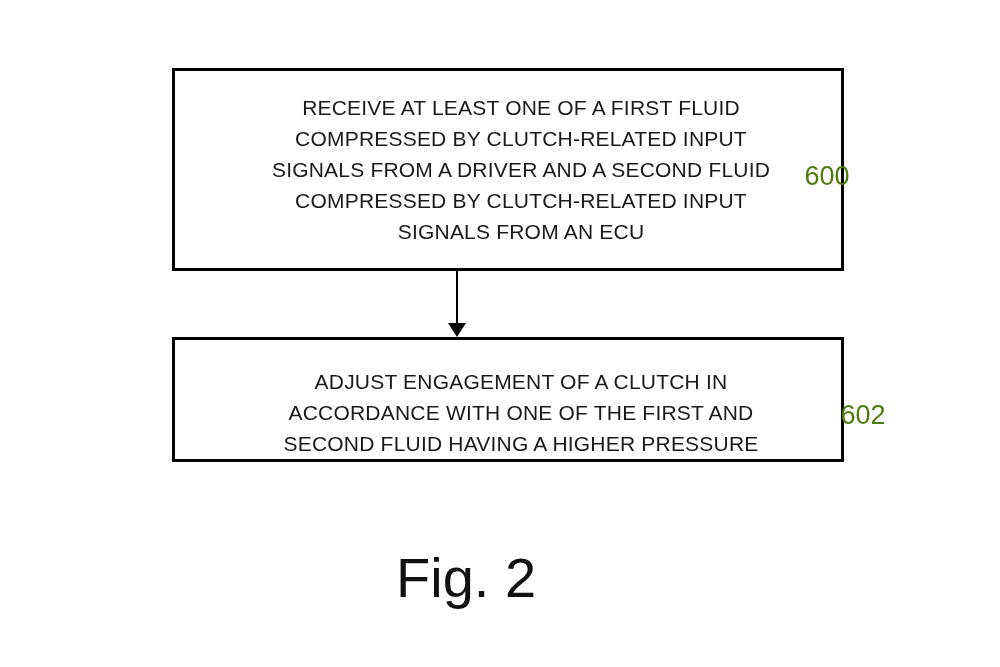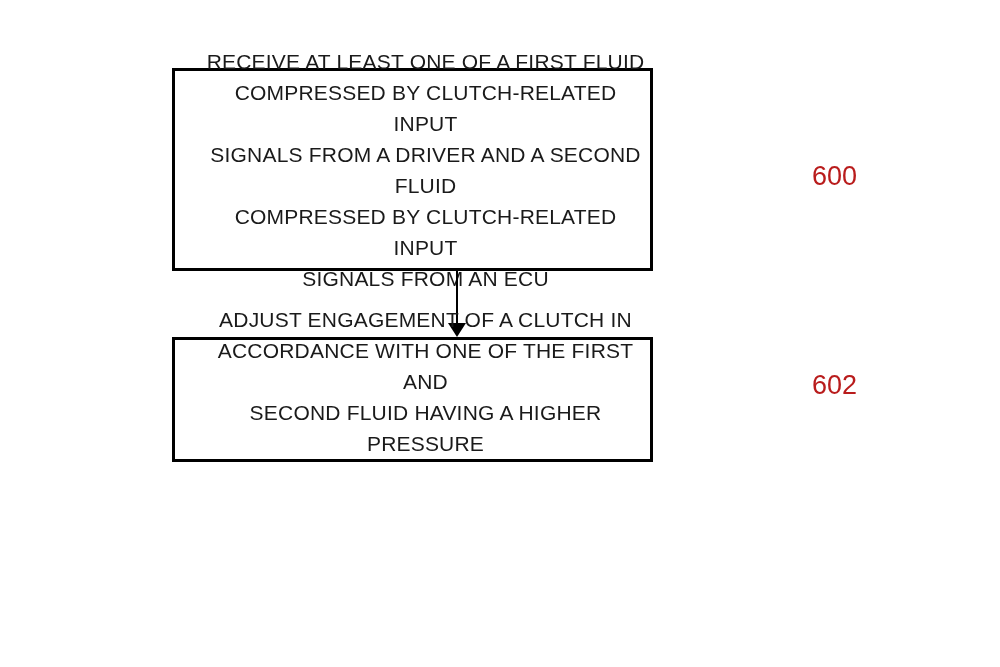--- a/index.html
+++ b/index.html
@@ -12,21 +12,21 @@
     width: 1000px;
     height: 667px;
     background: #ffffff;
     font-family: "Liberation Sans", sans-serif;
     color: #000000;
     overflow: hidden;
   }
   .flow-box {
     position: absolute;
     left: 172px;
-    width: 481px;
+    width: 672px;
     border: 3px solid #000000;
     background: #ffffff;
     box-sizing: border-box;
     display: flex;
     align-items: center;
     justify-content: center;
     text-align: center;
     padding-left: 26px;
   }
   .flow-box .step-text {
@@ -37,25 +37,25 @@
     color: #1a1a1a;
   }
   .box-1 { top: 68px;  height: 203px; }
   .box-2 { top: 337px; height: 125px; align-items: flex-end; }
   .ref-label {
     position: absolute;
     left: 797px;
     width: 60px;
     font-size: 27px;
     line-height: 27px;
-    color: #b91c1c;
-    text-align: right;
+    color: #4d7c0f;
+    text-align: center;
   }
   .label-600 { top: 163px; }
-  .label-602 { top: 372px; }
+  .label-602 { top: 402px; margin-left: 36px; }
   .connector-line {
     position: absolute;
     left: 456px;
     top: 271px;
     width: 2px;
     height: 54px;
     background: #000000;
   }
   .connector-head {
     position: absolute;
@@ -96,14 +96,15 @@
   <div class="connector-head"></div>
 
   <div class="flow-box box-2">
     <div class="step-text">ADJUST ENGAGEMENT OF A CLUTCH IN
 ACCORDANCE WITH ONE OF THE FIRST AND
 SECOND FLUID HAVING A HIGHER PRESSURE</div>
   </div>
 
   <div class="ref-label label-602">602</div>
 
+  <div class="fig-caption">Fig. 2</div>
 
 </div>
 
 </body></html>

